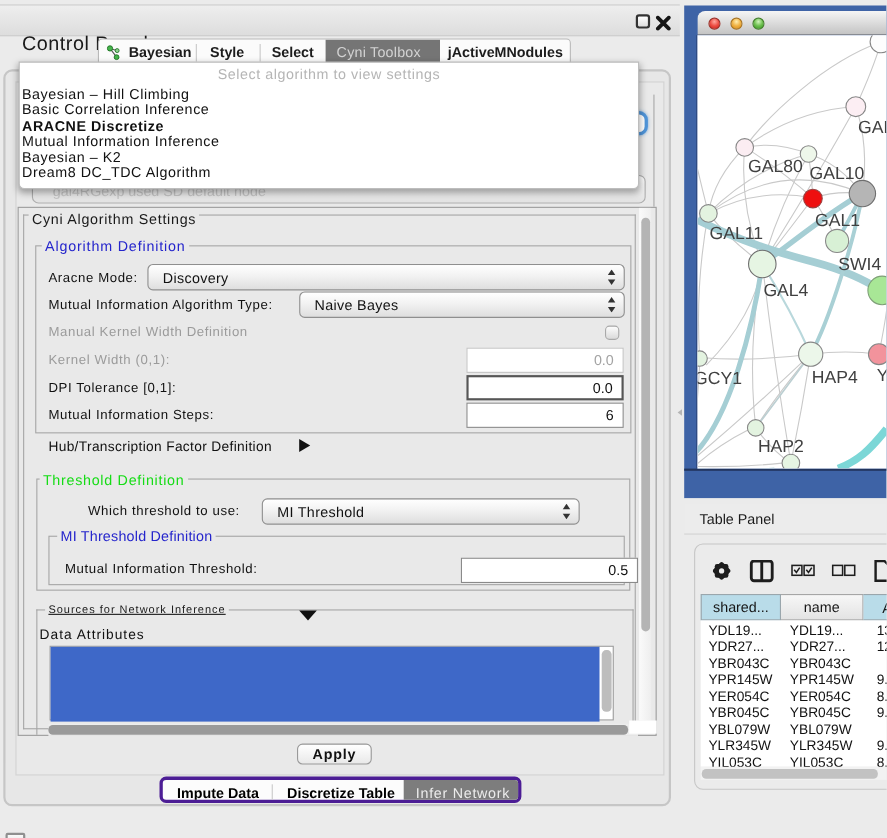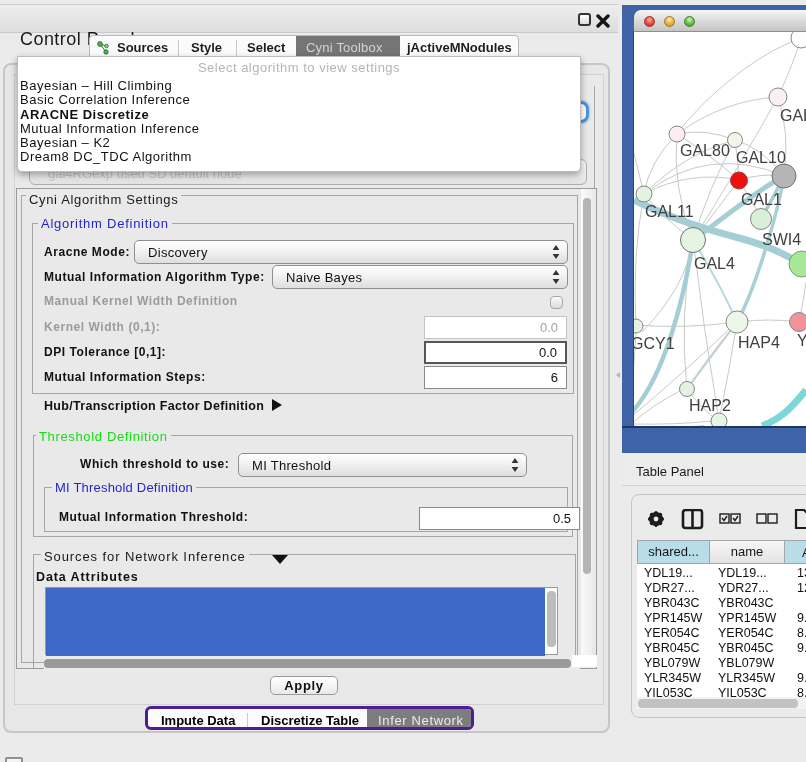--- a/index.html
+++ b/index.html
@@ -1,18 +1,18 @@
 <!DOCTYPE html>
 <html><head>
 <meta charset="utf-8">
 <style>
 * { margin:0; padding:0; box-sizing:border-box; }
 html,body { width:806px; height:762px; background:#ebebeb; font-family:"Liberation Sans", sans-serif; position:relative; overflow:hidden; }
 .abs { position:absolute; }
-.lbl { position:absolute; font-size:12px; font-weight:bold; color:#111; white-space:nowrap; letter-spacing:0.55px; }
+.lbl { position:absolute; font-size:12px; font-weight:normal; color:#111; white-space:nowrap; letter-spacing:0.55px; }
 .lbl.dis { color:#9b9b9b; }
 .combo { position:absolute; border:1px solid #8f8f8f; border-radius:5px; background:linear-gradient(#ffffff 0%,#f2f2f2 45%,#dedede 100%); font-size:13px; color:#111; }
 .combo .tx { position:absolute; left:13px; top:4px; white-space:nowrap; letter-spacing:0.3px; }
 .combo .ar { position:absolute; right:7px; top:4px; width:8px; height:14px; }
 .tf { position:absolute; background:#fff; font-size:13px; color:#111; text-align:right; padding-right:8px; }
 </style>
 </head>
 <body>
 
 <div class="abs" style="left:0px; top:4px; width:618px; height:29px; background:linear-gradient(#eeeeee,#dddddd); border-top:1px solid #cdcdcd; border-bottom:1px solid #c9c9c9;">
@@ -24,21 +24,21 @@
 </div>
 
 <div class="abs" style="left:89px; top:35px; width:430px; height:23px; background:#fbfbfb; border:1px solid #b9b9b9; border-radius:4px 4px 0 0; overflow:hidden; font-size:13px; color:#1c1c1c;">
   <svg class="abs" style="left:7px; top:5px;" width="12" height="14" viewBox="0 0 12 14">
     <line x1="3" y1="3" x2="9" y2="11" stroke="#555555" stroke-width="1"></line>
     <line x1="3" y1="3" x2="9" y2="5" stroke="#555555" stroke-width="1"></line>
     <circle cx="3" cy="3" r="2.4" fill="#46b54c" stroke="#1d7022" stroke-width="0.8"></circle>
     <circle cx="9" cy="11" r="2.2" fill="#46b54c" stroke="#1d7022" stroke-width="0.8"></circle>
     <circle cx="9.5" cy="5" r="1.8" fill="#8fd38f" stroke="#1d7022" stroke-width="0.8"></circle>
   </svg>
-  <div class="abs" style="left:27px; top:4px; font-weight:bold;">Sources</div>
+  <div class="abs" style="left:27px; top:4px; font-weight:bold;">Bayesian</div>
   <div class="abs" style="left:88px; top:4px; width:1px; height:16px; background:#c9c9c9;"></div>
   <div class="abs" style="left:101px; top:4px; font-weight:bold;">Style</div>
   <div class="abs" style="left:146px; top:4px; width:1px; height:16px; background:#c9c9c9;"></div>
   <div class="abs" style="left:157px; top:4px; font-weight:bold;">Select</div>
   <div class="abs" style="left:206px; top:0px; width:104px; height:24px; background:#757575;"></div>
   <div class="abs" style="left:216px; top:4px; color:#d3d3d3; font-size:13px; letter-spacing:0.2px;">Cyni Toolbox</div>
   <div class="abs" style="left:317px; top:4px; font-weight:bold;">jActiveMNodules</div>
 </div>
 
 <div class="abs" style="left:3px; top:63px; width:607px; height:670px; border:2px solid #c6c6c6; border-radius:8px; background:#e7e7e7;"></div>
@@ -109,21 +109,21 @@
       <path d="M4 14 L7.4 9 L0.6 9 Z" fill="#333"></path>
     </svg>
 </div>
 
 <div class="abs" style="left:44px; top:487px; width:524px; height:45px; border:1px solid #a6a6a6;"></div>
 <div class="abs" style="left:52px; top:480px; font-size:13px; color:#2525cc; background:#e9e9e9; padding:0 3px; letter-spacing:0.2px;">MI Threshold Definition</div>
 <div class="lbl" style="left:59px; top:510px;">Mutual Information Threshold:</div>
 <div class="tf" style="left:419px; top:507px; width:161px; height:23px; border:1px solid #8a8a8a; line-height:21px;">0.5</div>
 
 <div class="abs" style="left:33px; top:554px; width:543px; height:114px; border:1px solid #a6a6a6; border-bottom:none;"></div>
-<div class="abs" style="left:41px; top:549px; font-size:13px; color:#1a1a1a; background:#e9e9e9; padding:0 3px; letter-spacing:0.9px;">Sources for Network Inference</div>
+<div class="abs" style="left:41px; top:549px; font-size:10px; color:#1a1a1a; background:#e9e9e9; padding:0 3px; letter-spacing:0.9px;text-decoration:underline;">Sources for Network Inference</div>
 <div class="abs" style="left:272px; top:555px; width:0px; height:0px; border-top:9px solid #111; border-left:8px solid transparent; border-right:8px solid transparent;"></div>
 
 <div class="lbl" style="left:36px; top:570px; font-size:12.5px; letter-spacing:0.9px;">Data Attributes</div>
 <div class="abs" style="left:45px; top:587px; width:513px; height:68px; border:1px solid #999; background:#ffffff;">
   <div class="abs" style="left:0px; top:0px; width:499px; height:68px; background:#3e68c8;"></div>
   <div class="abs" style="left:501px; top:3px; width:9px; height:56px; background:#bdbdbd; border-radius:4px;"></div>
 </div>
 
 <div class="abs" style="left:44px; top:658px; width:536px; height:11px; background:#ededed;"></div>
 <div class="abs" style="left:44px; top:659px; width:527px; height:9px; background:#9a9a9a; border-radius:4px;"></div>

